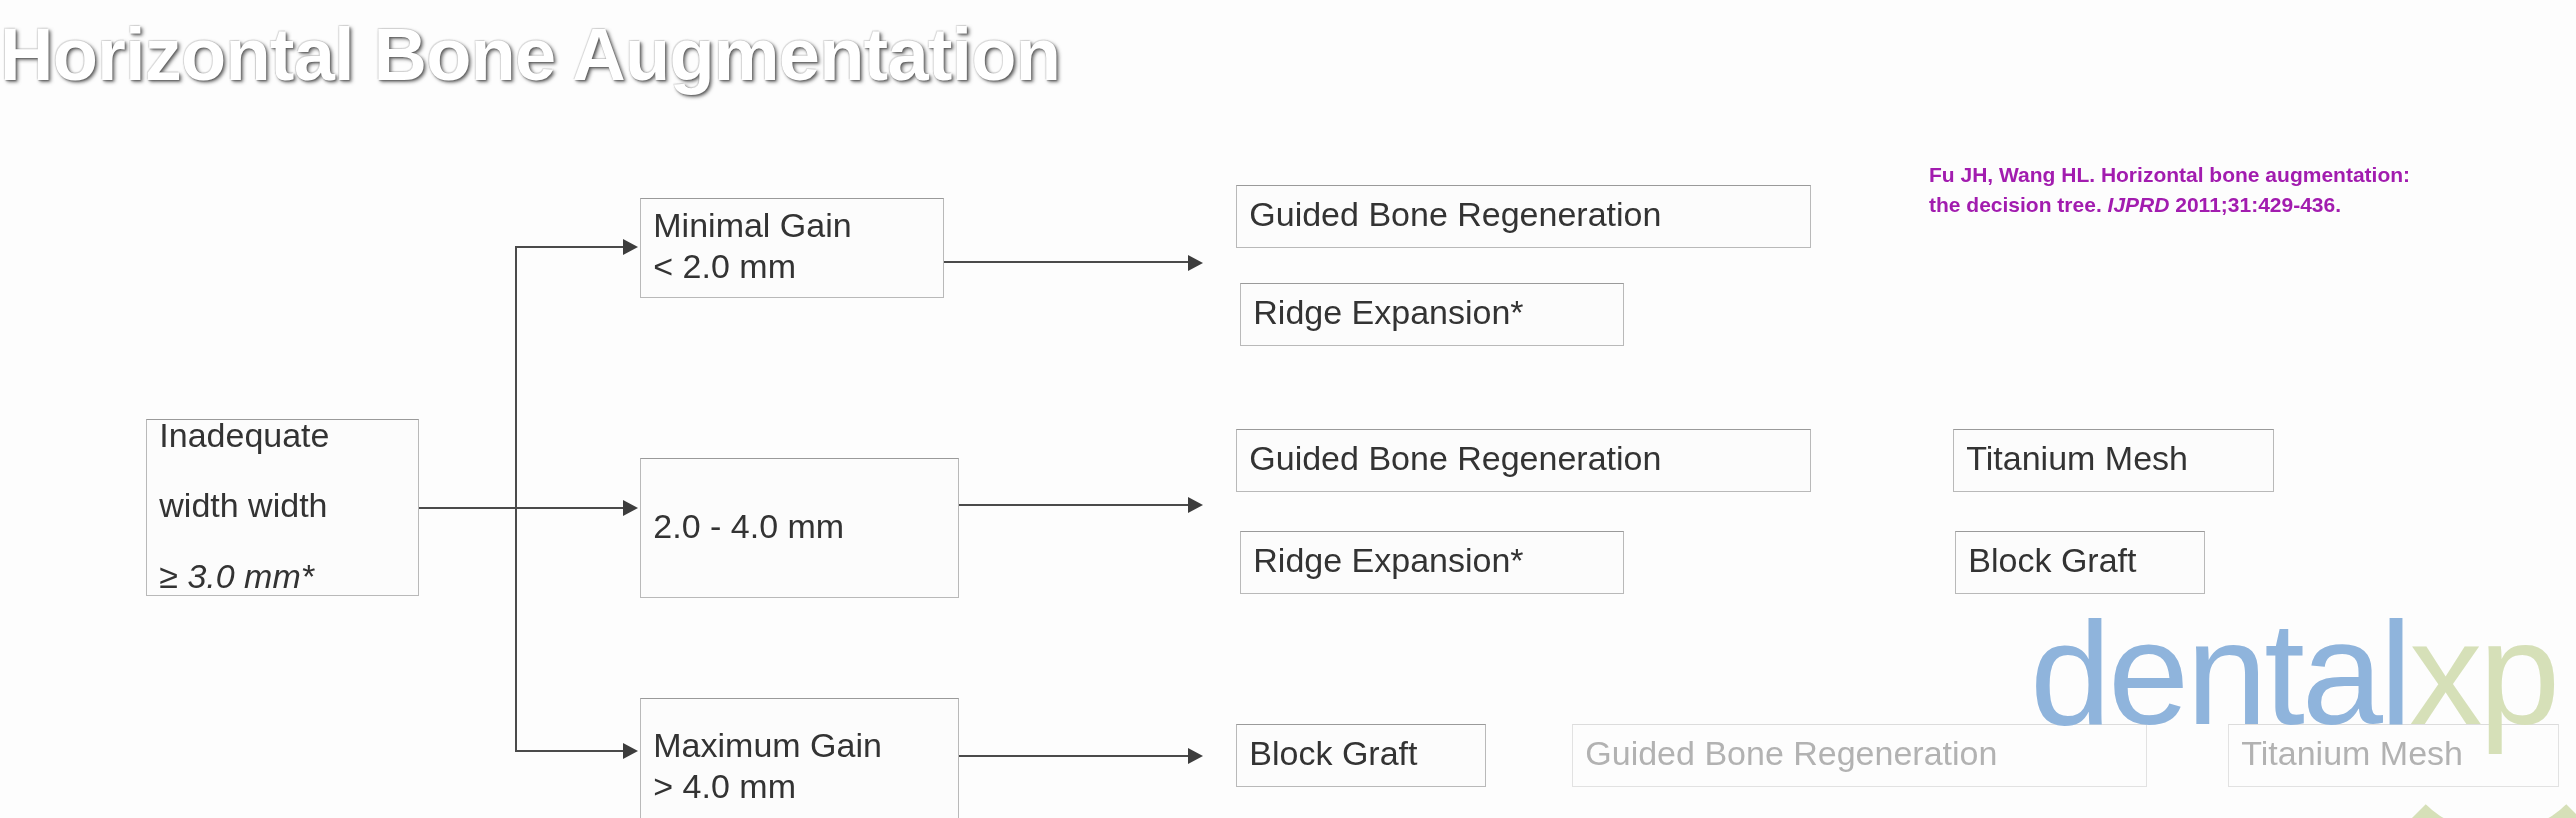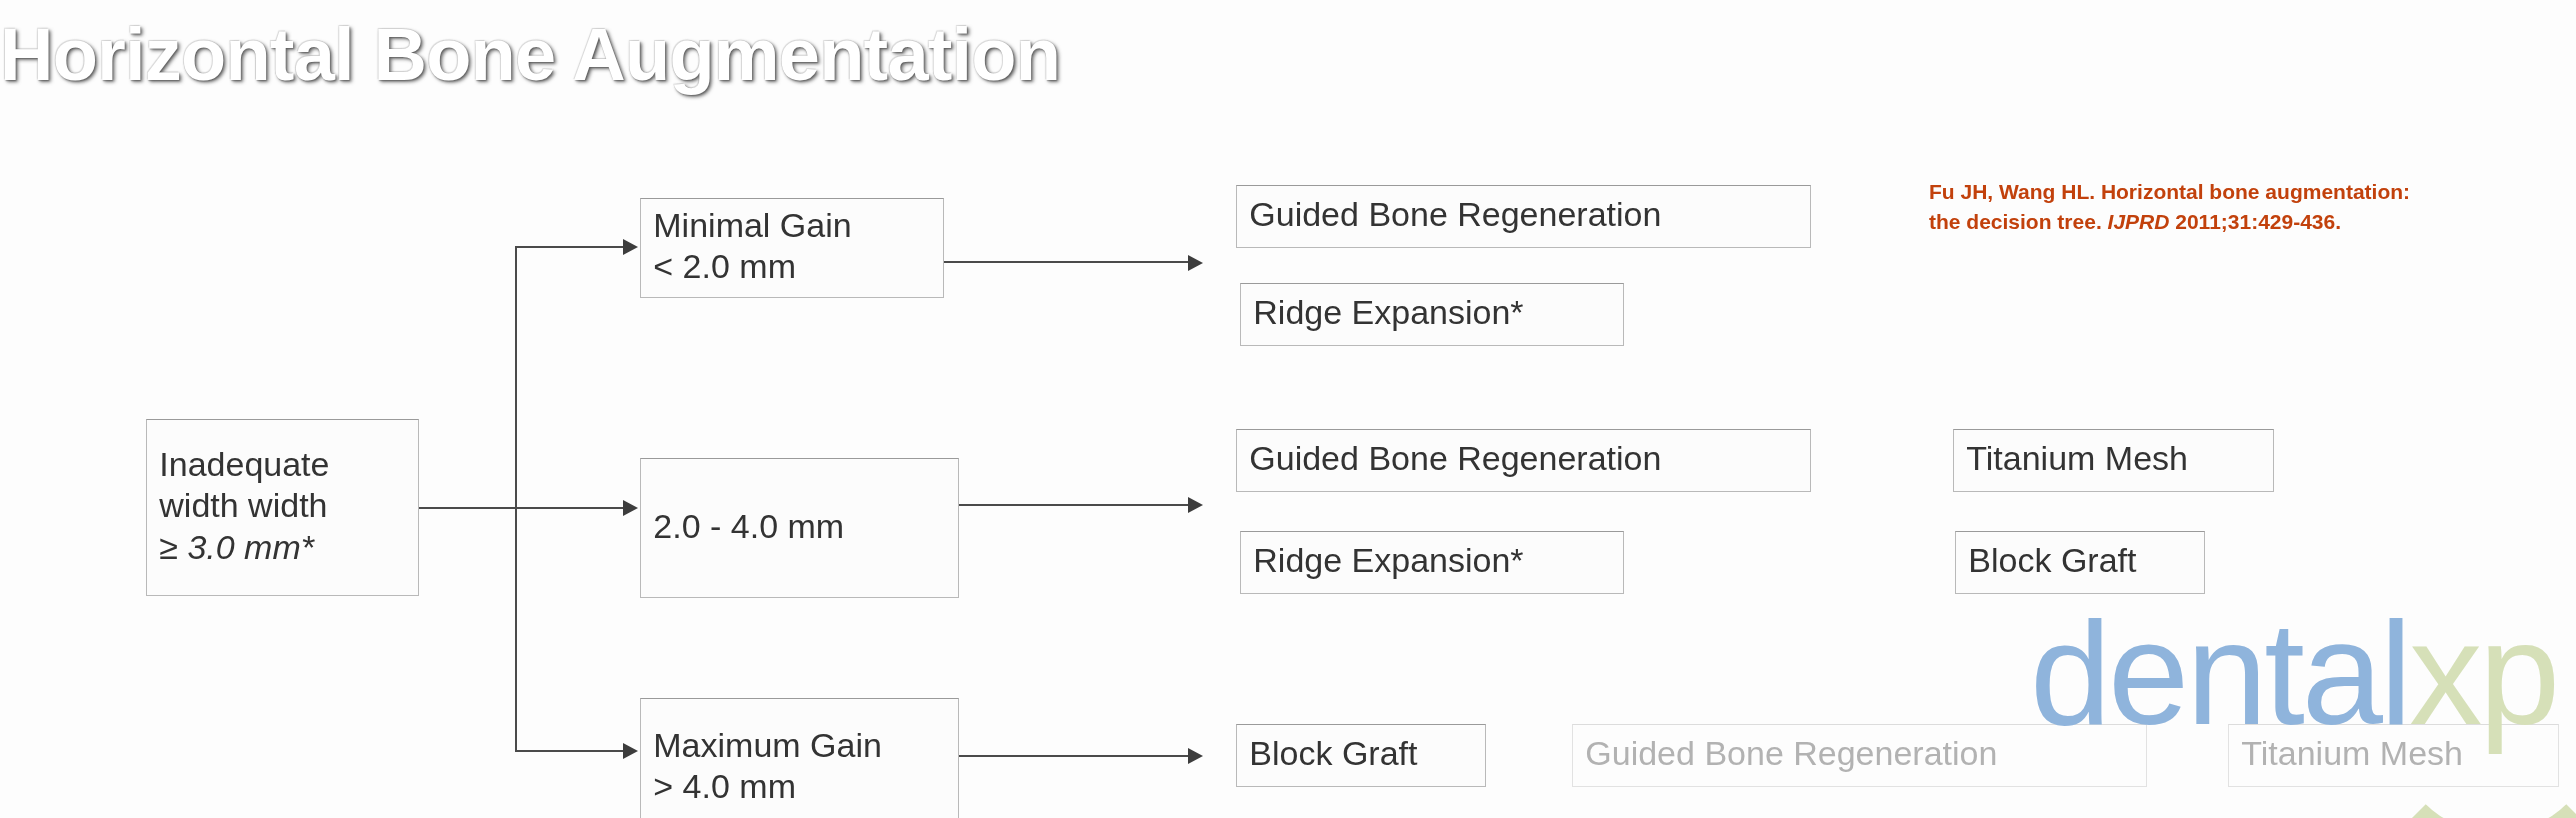--- a/index.html
+++ b/index.html
@@ -35,25 +35,25 @@
        0.8px 0.8px 1.5px rgba(100,100,100,0.6),
       -0.8px -0.8px 0.8px rgba(190,190,190,0.5);
     white-space: nowrap;
     line-height: 1.1;
   }
 
   
   #citation {
     position: absolute;
     left: 1929px;
-    top: 177px;
+    top: 160px;
     width: 638px;
     font-size: 21px;
     font-weight: bold;
-    color: #c2410c;
+    color: #a21caf;
     line-height: 1.42;
   }
   #citation .journal {
     font-style: italic;
   }
 
   
   .node {
     position: absolute;
     box-sizing: border-box;
@@ -142,21 +142,21 @@
 
 <div id="canvas">
 
   <div id="title">Horizontal Bone Augmentation</div>
 
   <div id="citation">
     <div>Fu JH, Wang HL. Horizontal bone augmentation:</div>
     <div><span>the decision tree. </span><span class="journal">IJPRD</span><span> 2011;31:429-436.</span></div>
   </div>
 
-  <div class="node" style="left:146px; top:419px; width:273px; height:177px;">
+  <div class="node" style="left:146px; top:419px; width:273px; height:177px;gap:29px;">
     <div class="line">Inadequate</div>
     <div class="line">width width</div>
     <div class="line italic">≥ 3.0 mm*</div>
   </div>
 
   <div class="conn hline" style="left:419px; top:507px; width:98px;"></div>
   <div class="conn vline" style="left:515px; top:246px; height:506px;"></div>
 
   <div class="conn hline" style="left:515px; top:246px; width:109px;"></div>
   <div class="arrowhead" style="left:623px; top:239px;"></div>

